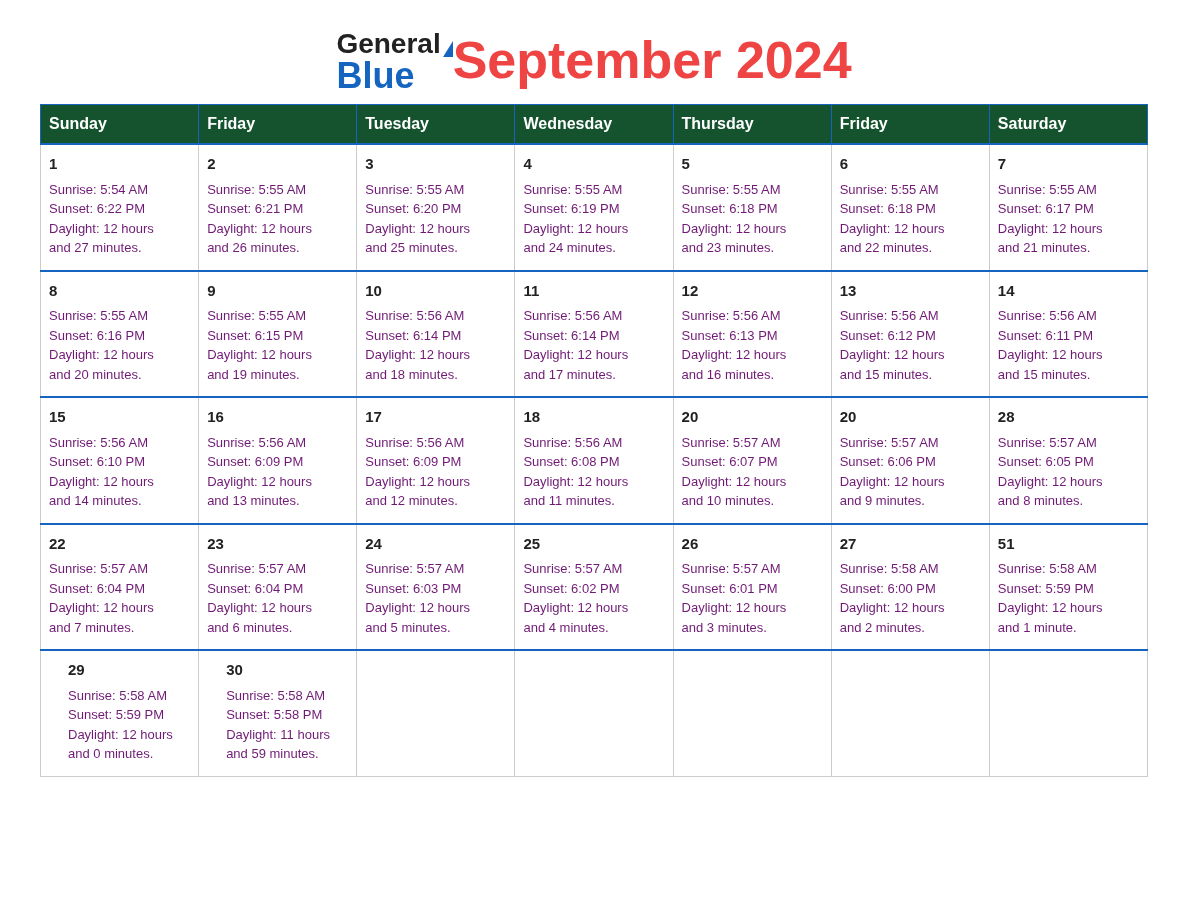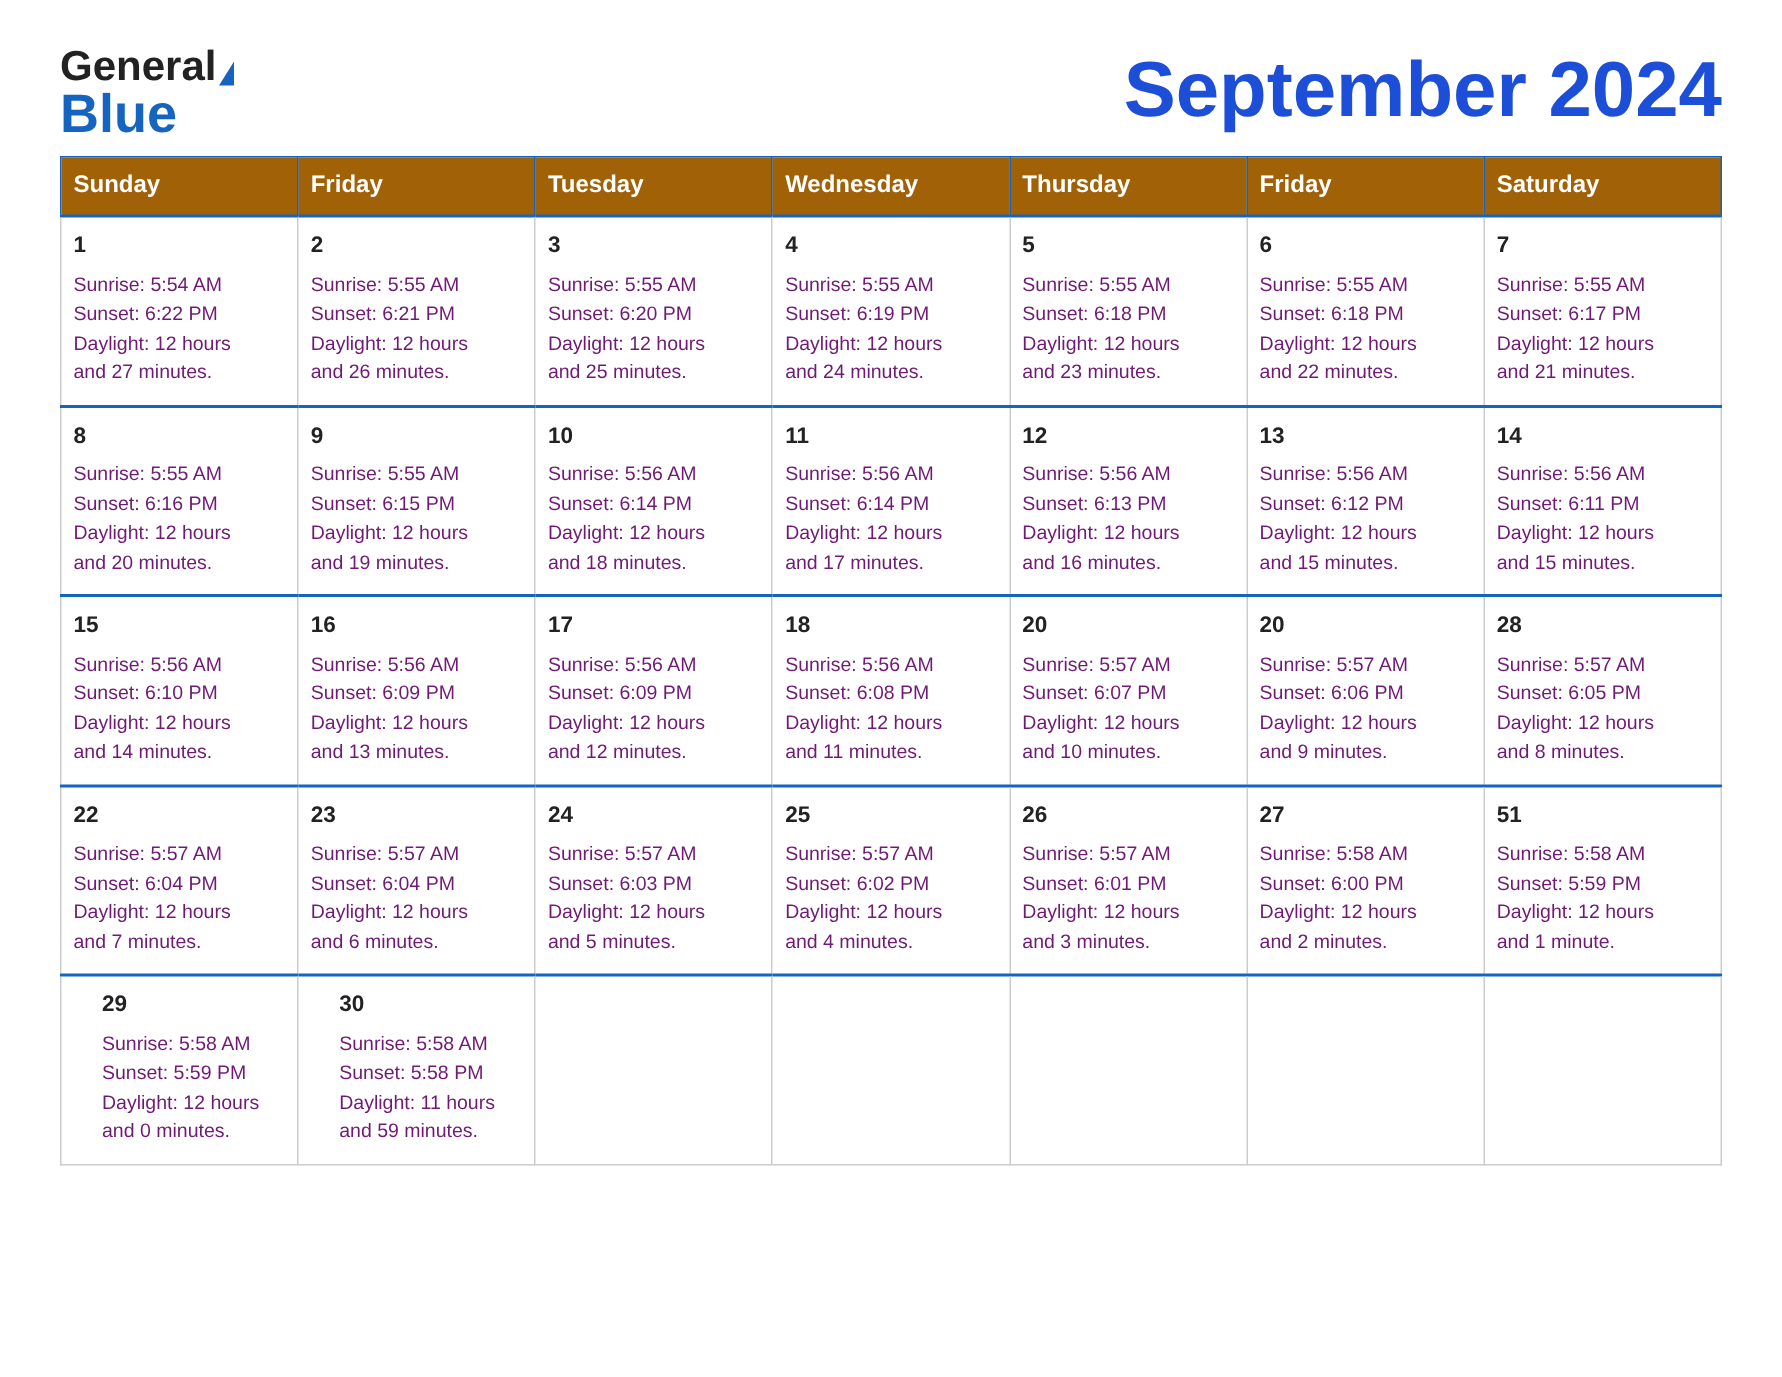--- a/index.html
+++ b/index.html
@@ -5,21 +5,21 @@
     * { box-sizing: border-box; margin: 0; padding: 0; }
     body {
       font-family: Arial, sans-serif;
       background: #fff;
       padding: 30px 40px;
       color: #222;
     }
     .header-top {
       display: flex;
       align-items: flex-start;
-      justify-content: space-between;
+      justify-content: center;
       margin-bottom: 10px;
     }
     .logo {
       display: flex;
       flex-direction: column;
       align-items: flex-start;
     }
     .logo-general {
       font-size: 28px;
       font-weight: bold;
@@ -40,34 +40,34 @@
       border-bottom: 16px solid #1565c0;
       margin-left: 2px;
       vertical-align: middle;
     }
     .title-block {
       text-align: right;
     }
     .calendar-title {
       font-size: 52px;
       font-weight: bold;
-      color: #1d4ed8;
+      color: #ef4444;
     }
     .calendar-subtitle {
       font-size: 22px;
       color: #444;
       margin-top: 4px;
     }
     .calendar {
       width: 100%;
       border-collapse: collapse;
       margin-top: 10px;
     }
     .calendar thead tr th {
-      background: #a16207;
+      background: #14532d;
       color: #fff;
       padding: 10px 8px;
       font-size: 16px;
       font-weight: bold;
       text-align: left;
       border: 1px solid #1565c0;
     }
     .calendar tbody tr td {
       vertical-align: top;
       padding: 8px 8px 12px 8px;

